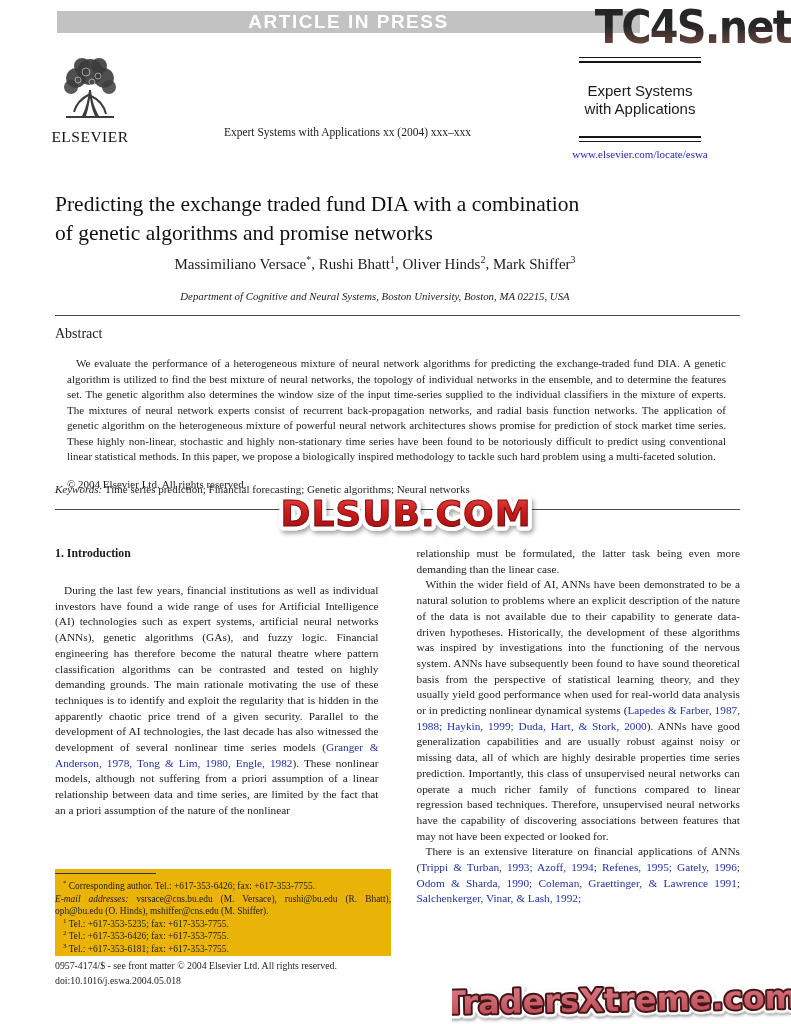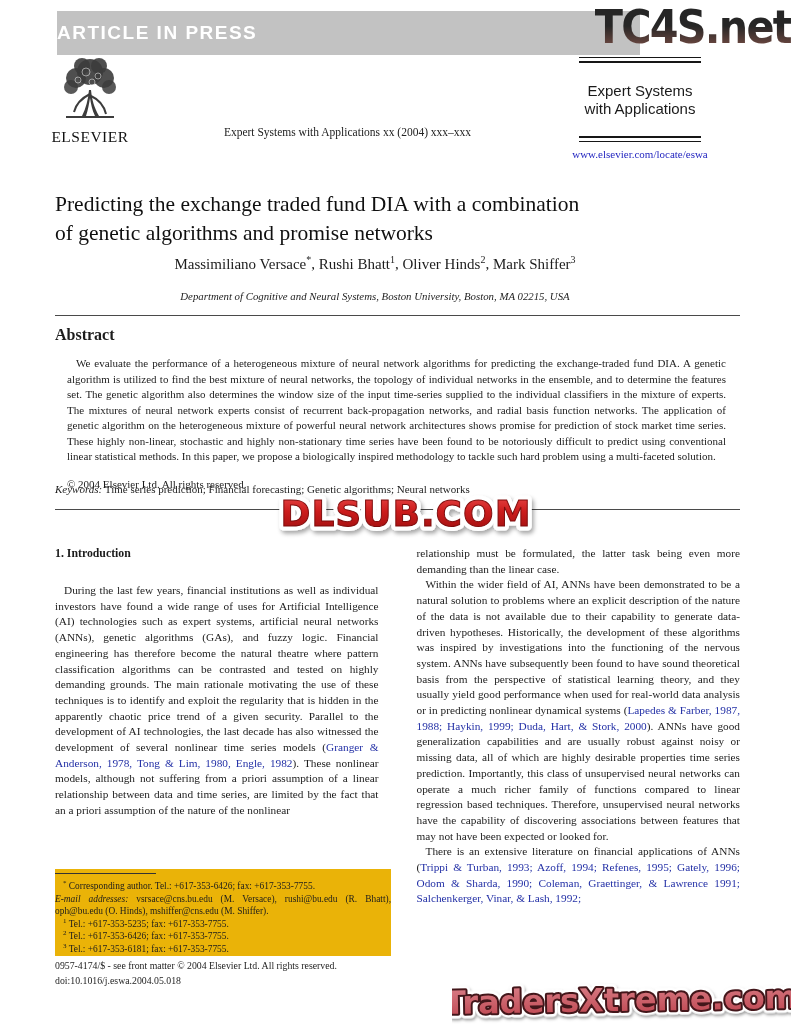--- a/index.html
+++ b/index.html
@@ -1,21 +1,21 @@
 <!DOCTYPE html>
 <html><head>
 <meta charset="utf-8">
 <style>
   html,body{margin:0;padding:0;background:#888;}
   .page{position:relative;width:791px;height:1024px;background:#ffffff;margin:0 auto;
         font-family:"Liberation Serif", serif;color:#1c1c1c;overflow:hidden;}
 
   
-  .banner{position:absolute;left:57px;top:11px;width:583px;height:44px;background:#c2c2c2;
-          display:flex;align-items:center;}
+  .banner{position:absolute;left:57px;top:11px;width:583px;height:22px;background:#c2c2c2;
+          display:flex;align-items:center;justify-content:center;}
   .banner span{font-family:"Liberation Sans", sans-serif;font-weight:bold;font-size:19px;
                letter-spacing:1.5px;color:#ffffff;}
 
   
   .tc4s{position:absolute;top:0px;right:0px;font-family:"DejaVu Sans", sans-serif;
         font-weight:900;font-size:47px;letter-spacing:-2px;line-height:54px;
         transform:scaleX(0.88);transform-origin:top right;
         background:linear-gradient(#262626 48%, #8a564c 100%);
         -webkit-background-clip:text;background-clip:text;color:transparent;z-index:5;}
 
@@ -42,21 +42,21 @@
   .authors{position:absolute;left:55px;top:256px;width:640px;text-align:center;font-size:15px;}
   .authors .sup{font-size:10px;vertical-align:super;line-height:0;}
   .affiliation{position:absolute;left:55px;top:290px;width:640px;text-align:center;
                font-style:italic;font-size:10.8px;color:#222;}
 
   .rule{position:absolute;left:55px;width:685px;border-top:1px solid #4a4a4a;height:0;}
   .rule-top{top:315px;}
   .rule-kw{top:509px;}
 
   
-  .abstract-head{position:absolute;left:55px;top:326px;font-weight:bold;font-size:16px;}
+  .abstract-head{position:absolute;left:55px;top:326px;font-weight:normal;font-size:14px;}
   .abstract-wrap{position:absolute;left:55px;top:344px;width:683px;}
   .abstract-wrap p{margin:12px;font-size:11px;line-height:15.5px;text-align:justify;}
   .abstract-wrap p.first{text-indent:9px;}
   .keywords{position:absolute;left:55px;top:483px;width:683px;margin:0;font-size:11px;}
   .keywords .it{font-style:italic;}
 
   
   .columns{position:absolute;left:55px;top:546px;width:685px;display:flex;gap:38px;}
   .col{width:331px;}
   .col h2{margin:0 0 22px 0;font-size:11.8px;font-weight:bold;}

